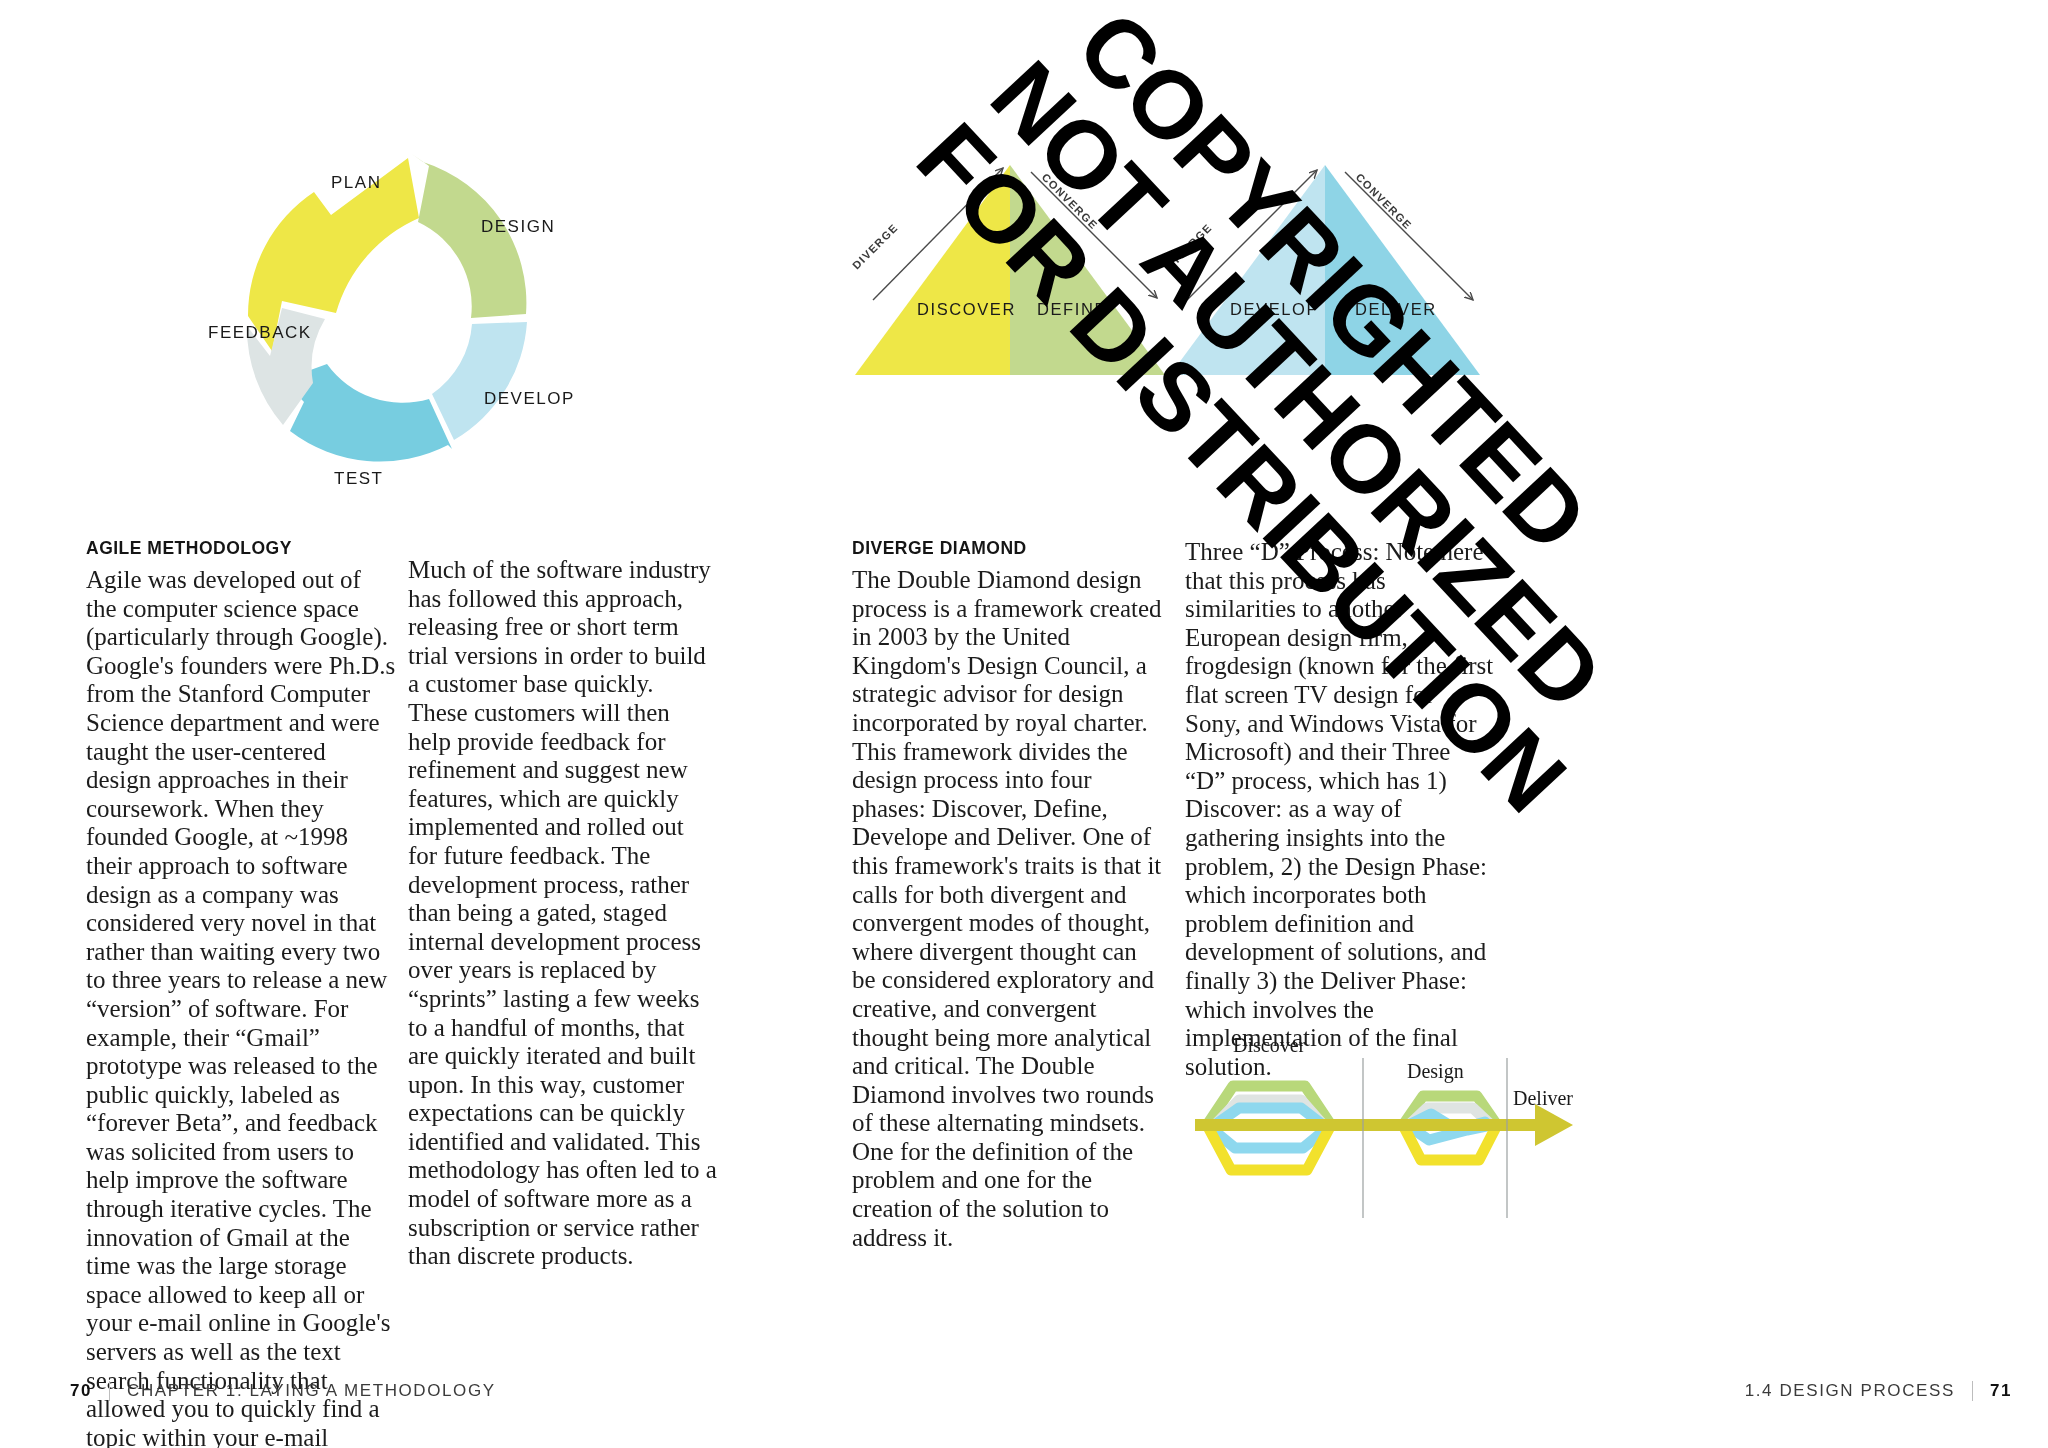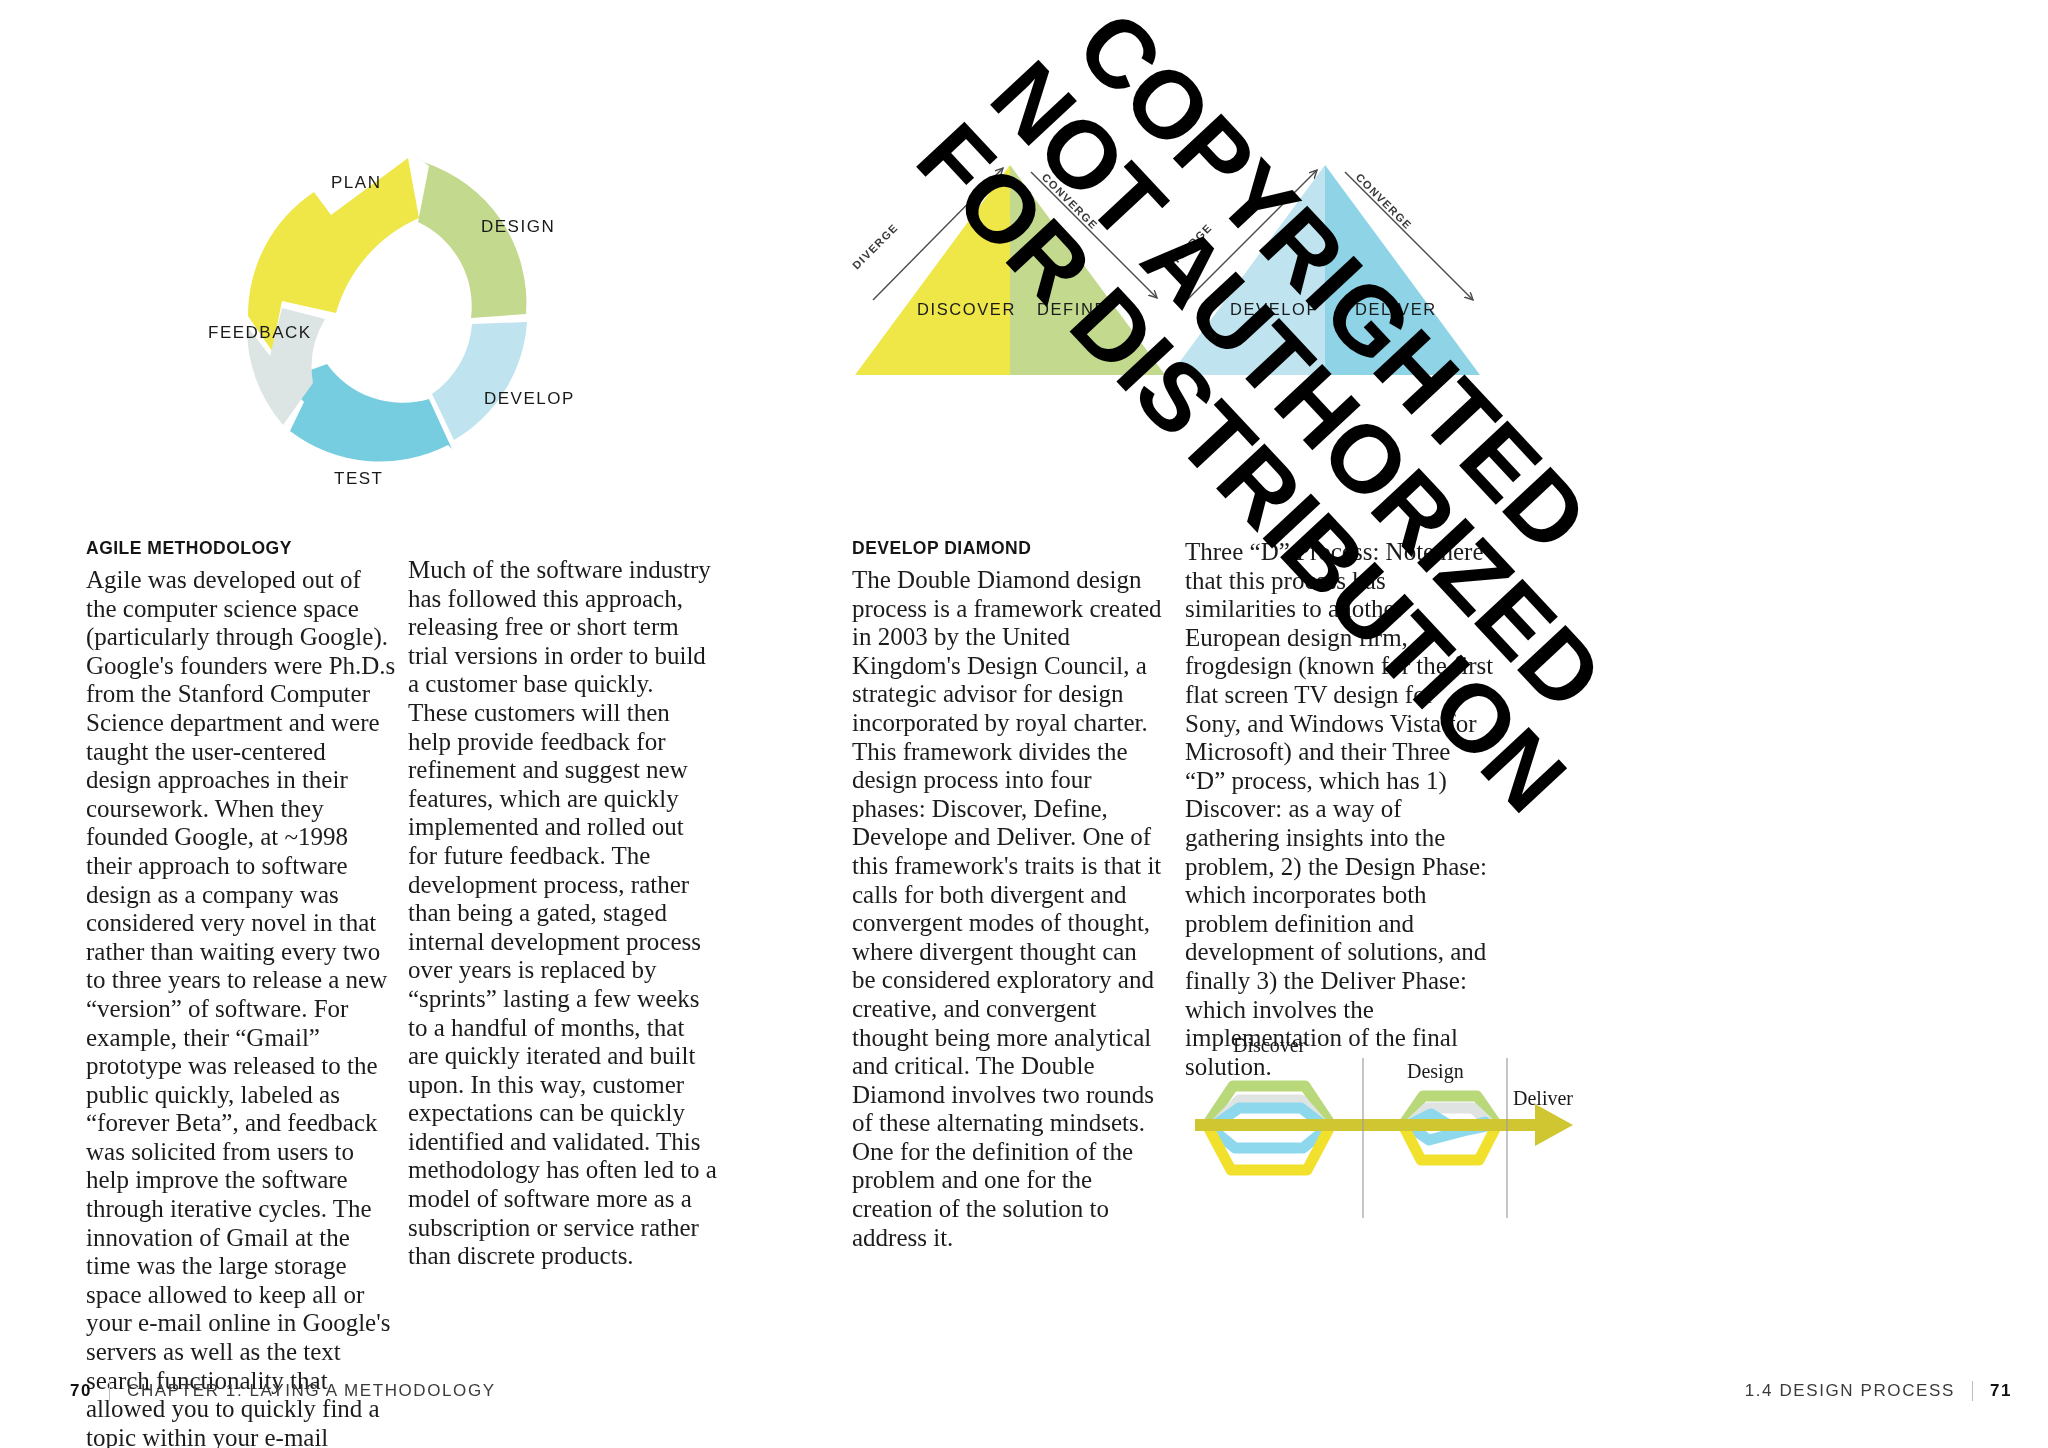--- a/index.html
+++ b/index.html
@@ -168,21 +168,21 @@
       <text class="dd-small" transform="translate(510,38) rotate(45)">CONVERGE</text>
 
       <text class="dd-label" x="72" y="175">DISCOVER</text>
       <text class="dd-label" x="192" y="175">DEFINE</text>
       <text class="dd-label" x="385" y="175">DEVELOP</text>
       <text class="dd-label" x="510" y="175">DELIVER</text>
     </svg>
   </div>
 
   <div style="position:absolute;left:852px;top:538px;width:310px;">
-    <div class="section-head">DEVELOP DIAMOND</div>
+    <div class="section-head">DIVERGE DIAMOND</div>
     <div class="body-col">
       <p>The Double Diamond design process is a framework created in 2003 by the United Kingdom's Design Council, a strategic advisor for design incorporated by royal charter. This framework divides the design process into four phases: Discover, Define, Develope and Deliver. One of this framework's traits is that it calls for both divergent and convergent modes of thought, where divergent thought can be considered exploratory and creative, and convergent thought being more analytical and critical. The Double Diamond involves two rounds of these alternating mindsets. One for the definition of the problem and one for the creation of the solution to address it.</p>
     </div>
   </div>
 
   <div style="position:absolute;left:1185px;top:538px;width:310px;">
     <div class="body-col">
         <p>Three “D” Process: Note here that this process has similarities to another European design firm, frogdesign (known for the first flat screen TV design for Sony, and Windows Vista for Microsoft) and their Three “D” process, which has 1) Discover: as a way of gathering insights into the problem, 2) the Design Phase: which incorporates both problem definition and development of solutions, and finally 3) the Deliver Phase: which involves the implementation of the final solution.</p>
       </div>
   </div>

